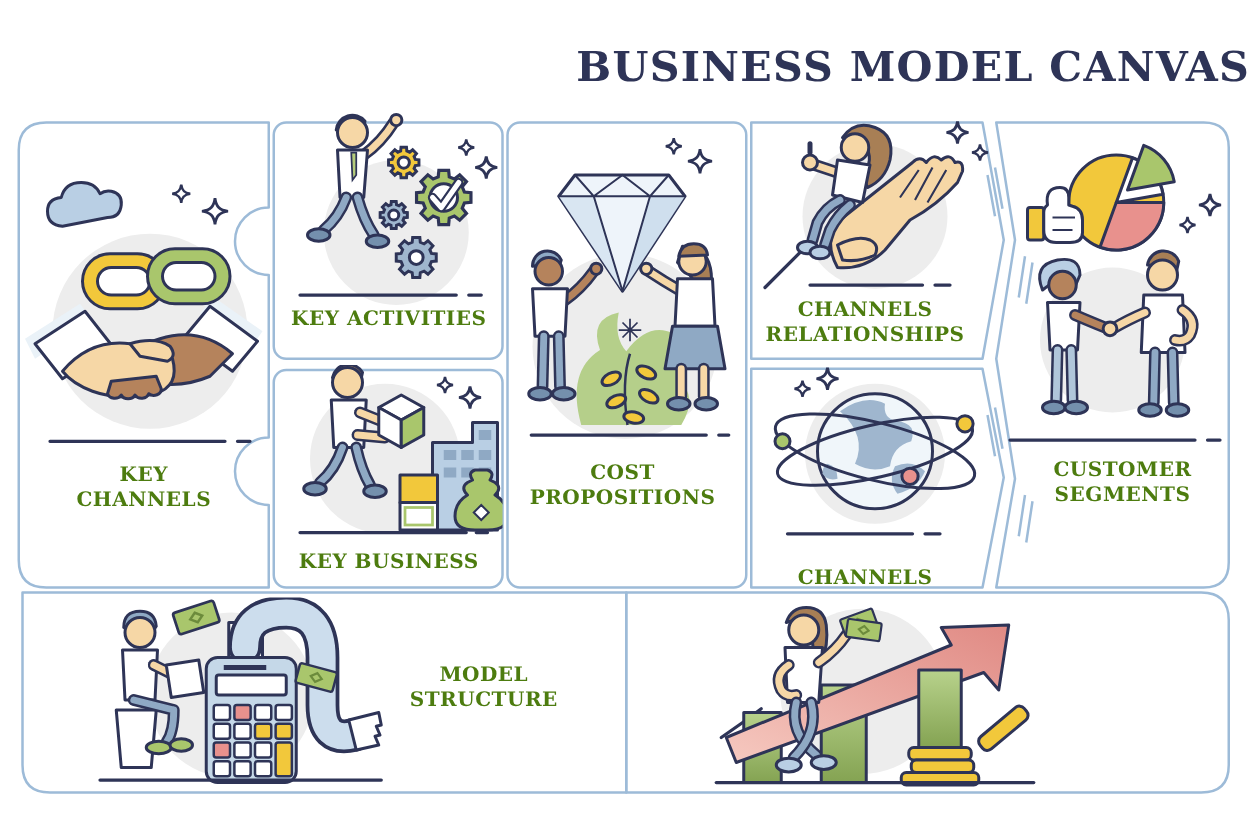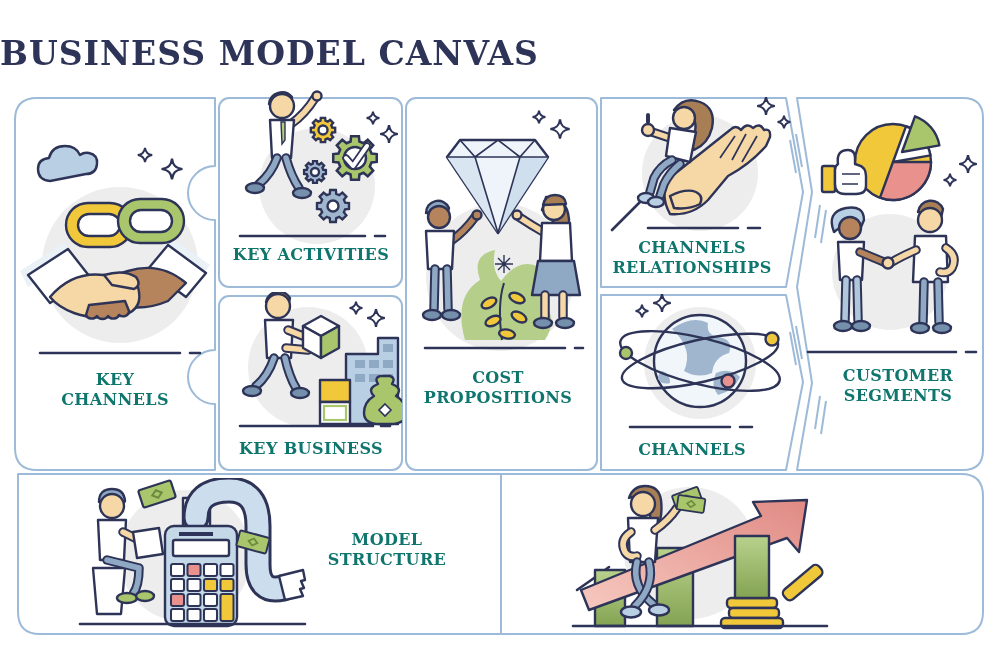--- a/index.html
+++ b/index.html
@@ -1,20 +1,20 @@
 <!DOCTYPE html>
 <html><head>
 <meta charset="utf-8">
 <style>
   html,body{margin:0;padding:0;background:#fff;}
   .canvas{position:relative;width:1000px;height:667px;background:#fff;overflow:hidden;
           font-family:"DejaVu Serif","Liberation Serif",serif;}
-  .title{position:absolute;top:34px;left:0;width:100%;text-align:left;
+  .title{position:absolute;top:34px;left:0;width:100%;text-align:right;
          font-size:33px;font-weight:bold;color:#2e3457;letter-spacing:1px;}
-  .label{position:absolute;color:#0f766e;font-weight:bold;font-size:16px;
+  .label{position:absolute;color:#4d7c0f;font-weight:bold;font-size:16px;
          line-height:1.28;text-align:center;letter-spacing:0.4px;}
   .abs{position:absolute;}
   .o{stroke:#2e3457;stroke-width:2.4;stroke-linejoin:round;stroke-linecap:round;}
   .b{stroke:#9dbbd8;stroke-width:2;fill:none;stroke-linejoin:round;}
   .lo{stroke:#2e3457;stroke-width:9.5;fill:none;stroke-linecap:round;stroke-linejoin:round;}
   .li{stroke-width:5.5;fill:none;stroke-linecap:round;stroke-linejoin:round;}
   .gl{stroke:#2e3457;stroke-width:2.6;stroke-linecap:round;fill:none;}
 </style>
 </head>
 <body>
@@ -398,17 +398,17 @@
       <ellipse class="o" cx="94" cy="132" rx="10" ry="5.5" fill="#b9cfe4"></ellipse>
     </g>
     <path class="gl" d="M8,148 H262"></path>
   </svg>
 
   <div class="label" style="left:40px;top:370px;width:150px">KEY CHANNELS</div>
   <div class="label" style="left:222px;top:245px;width:178px">KEY ACTIVITIES</div>
   <div class="label" style="left:222px;top:439px;width:178px">KEY BUSINESS</div>
   <div class="label" style="left:418px;top:368px;width:160px">COST PROPOSITIONS</div>
   <div class="label" style="left:602px;top:238px;width:180px">CHANNELS RELATIONSHIPS</div>
-  <div class="label" style="left:602px;top:440px;width:180px">CHANNELS</div>
+  <div class="label" style="left:602px;top:452px;width:180px">CHANNELS</div>
   <div class="label" style="left:828px;top:366px;width:140px">CUSTOMER SEGMENTS</div>
   <div class="label" style="left:322px;top:530px;width:130px">MODEL STRUCTURE</div>
 
 </div>
 
 </body></html>

